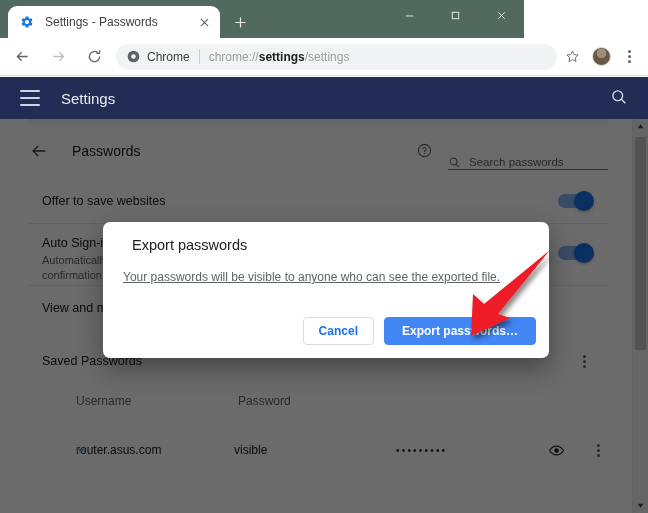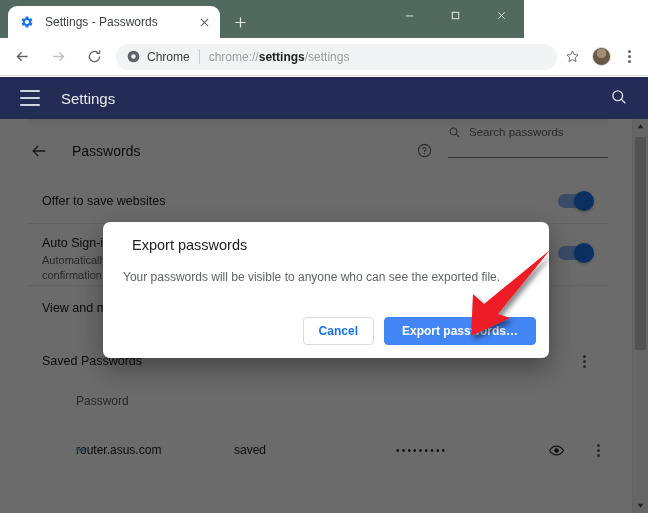--- a/index.html
+++ b/index.html
@@ -238,26 +238,26 @@
   }
   .help-icon {
     position: absolute;
     right: 174px;
     width: 18px; height: 18px;
     color: #5f6368;
   }
   .search-wrap {
     position: absolute;
     right: 0;
-    bottom: 17px;
+    bottom: 5px;
     width: 160px;
     display: flex;
     align-items: center;
     border-bottom: 1px solid #7d7d7d;
-    padding-bottom: 18px;
+    padding-bottom: 0;
   }
   .search-wrap .sicon { width: 14px; height: 14px; color: #5f6368; flex: 0 0 auto; }
   .search-input {
     border: none;
     outline: none;
     background: transparent;
     font-family: "Liberation Sans", sans-serif;
     font-size: 11.5px;
     color: #202124;
     margin-left: 7px;
@@ -403,20 +403,21 @@
     color: #202124;
     margin-left: 9px;
   }
   .dlg-body {
     position: absolute;
     left: 20px; top: 47px;
     width: 406px;
     font-size: 12px;
     color: #5f6368;
     line-height: 17px;
+    text-decoration: underline;
   }
   .dlg-actions {
     position: absolute;
     right: 13px; bottom: 13px;
     display: flex;
     align-items: center;
     gap: 10px;
     padding-left: 24px;
   }
   .btn {
@@ -620,35 +621,36 @@
       <div class="row" style="top:222px;height:40px;border-top:none;justify-content:space-between;padding-right:14px;">
         <div class="section-title">Saved Passwords</div>
         <div class="kebab">
             <i></i>
             <i></i>
             <i></i>
           </div>
       </div>
 
       <div class="table-head" style="top:264px">
+        <div class="th col-username">Username</div>
         <div class="th col-password">Password</div>
       </div>
 
       <div class="prow" style="top:310px">
         <span class="favicon-cell">
           <svg width="14" height="14" viewBox="0 0 20 20" fill="none" stroke="#5b8dd6" stroke-width="1.4">
             <path d="M5.5 6.5 a6 6 0 0 0 0 7" stroke-linecap="round"></path>
             <path d="M14.5 6.5 a6 6 0 0 1 0 7" stroke-linecap="round"></path>
             <path d="M7.6 8.6 a3 3 0 0 0 0 2.8" stroke-linecap="round"></path>
             <path d="M12.4 8.6 a3 3 0 0 1 0 2.8" stroke-linecap="round"></path>
             <circle cx="10" cy="10" r="1.5" fill="#5b8dd6" stroke="none"></circle>
           </svg>
         </span>
         <div class="td col-website">router.asus.com</div>
-        <div class="td col-username">saved</div>
+        <div class="td col-username">visible</div>
         <div class="dots col-password">•••••••••</div>
         <div class="eye">
           <svg width="17" height="17" viewBox="0 0 20 20" fill="none" stroke="#202124" stroke-width="1.3">
             <path d="M1.8 10 C4 6.4 7 4.8 10 4.8 s6 1.6 8.2 5.2 c-2.2 3.6 -5.2 5.2 -8.2 5.2 S4 13.6 1.8 10Z"></path>
             <circle cx="10" cy="10" r="2.6" fill="#202124" stroke="none"></circle>
           </svg>
         </div>
         <div class="kebab" style="margin-left:22px">
             <i></i>
             <i></i>

